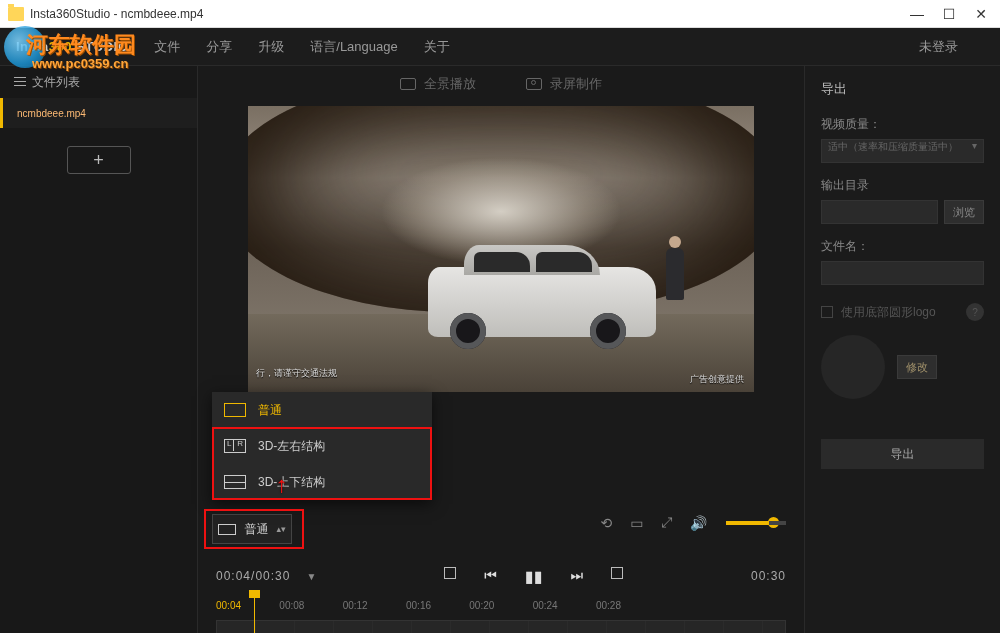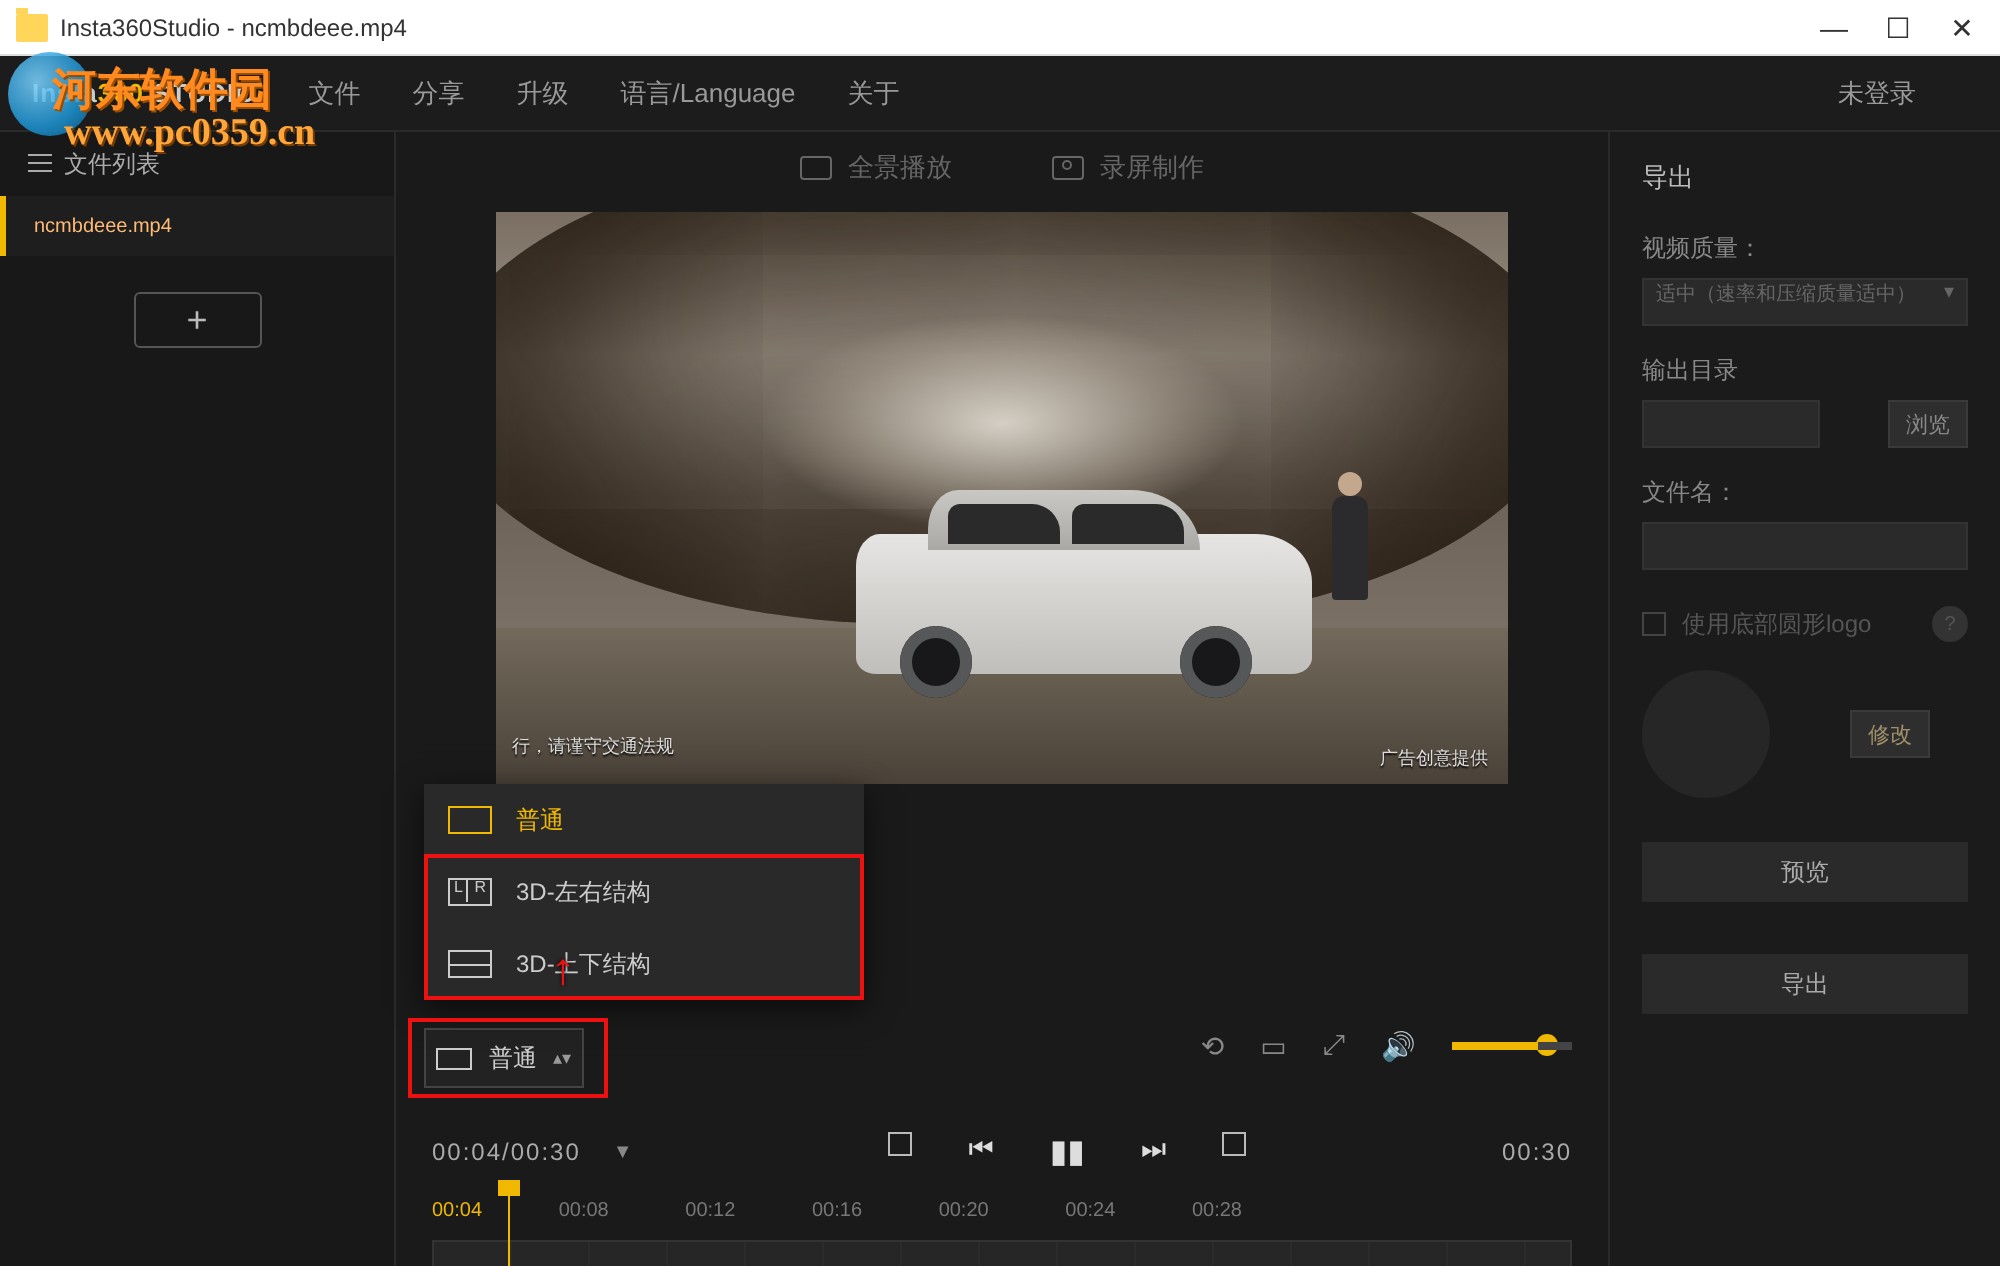--- a/index.html
+++ b/index.html
@@ -287,21 +287,21 @@
     .rp-input {
       width: 100%; height: 24px;
       background: #2a2a2a; border: 1px solid #333;
     }
     .rp-inline { display: flex; gap: 6px; align-items: center; }
     .rp-inline .rp-input { flex: 1; }
     .rp-btn {
       height: 24px; padding: 0 8px;
       background: #2e2e2e; border: 1px solid #3a3a3a;
       display: flex; align-items: center; justify-content: center;
-      color: #888; font-size: 11px; margin-left: 28px;
+      color: #888; font-size: 11px;
     }
     .rp-sel {
       width: 100%; height: 24px;
       background: #2a2a2a; border: 1px solid #333;
       display:flex; padding:0 6px;
       justify-content: space-between; font-size:10px; color:#666;
     }
     .rp-chk { display: flex; align-items: center; gap: 8px; margin-top: 18px; color:#555; }
     .chk { width: 12px; height: 12px; border: 1px solid #444; }
     .q { width:18px; height:18px; border-radius:50%; background:#333; display:flex; align-items:center; justify-content:center; font-size:10px; margin-left:auto; }
@@ -328,23 +328,22 @@
       opacity: 0.85;
     }
     .watermark .txt1 {
       position: absolute; top: 4px; left: 22px;
       font-size: 22px; font-weight: bold; color: #ff8a1f;
       text-shadow: 1px 1px 0 #9a4d00;
       white-space: nowrap;
     }
     .watermark .txt2 {
       position: absolute; top: 30px; left: 28px;
-      font-size: 19px; font-weight: bold; color: #ffa63a;
+      font-size: 13px; font-weight: bold; color: #ffa63a;
       text-shadow: 1px 1px 0 #7a3c00;
-      font-family: Liberation Serif, serif;
     }
   </style>
 </head>
 <body>
 
 <div class="title-bar">
   <div class="folder-icon"></div>
   <div class="title-text">Insta360Studio  -  ncmbdeee.mp4</div>
   <div class="win-controls">
     <div class="win-btn">―</div>
@@ -503,16 +502,15 @@
       <div class="chk"></div>
       <span>使用底部圆形logo</span>
       <div class="q">?</div>
     </div>
 
     <div style="display:flex;align-items:center;gap:12px">
       <div class="rp-circle"></div>
       <div class="rp-btn" style="color:#a0906a">修改</div>
     </div>
 
-    <div class="rp-wide-btn">预览</div>
     <div class="rp-wide-btn" style="margin-top:26px">导出</div>
   </div>
 </div>
 
 </body></html>

